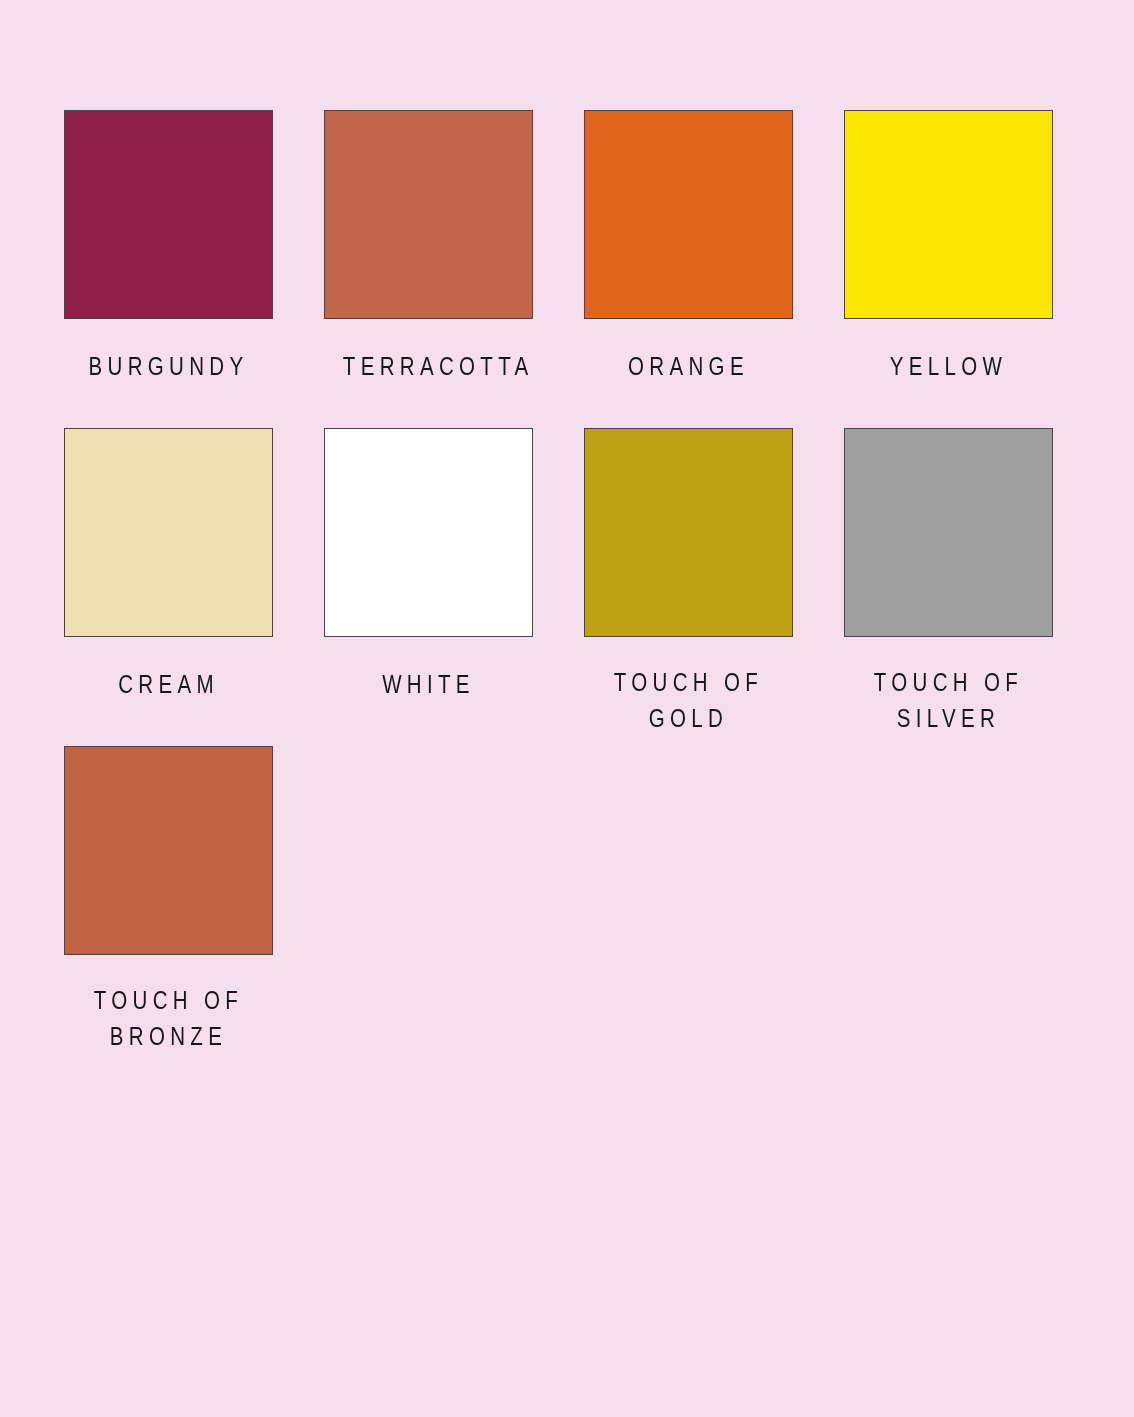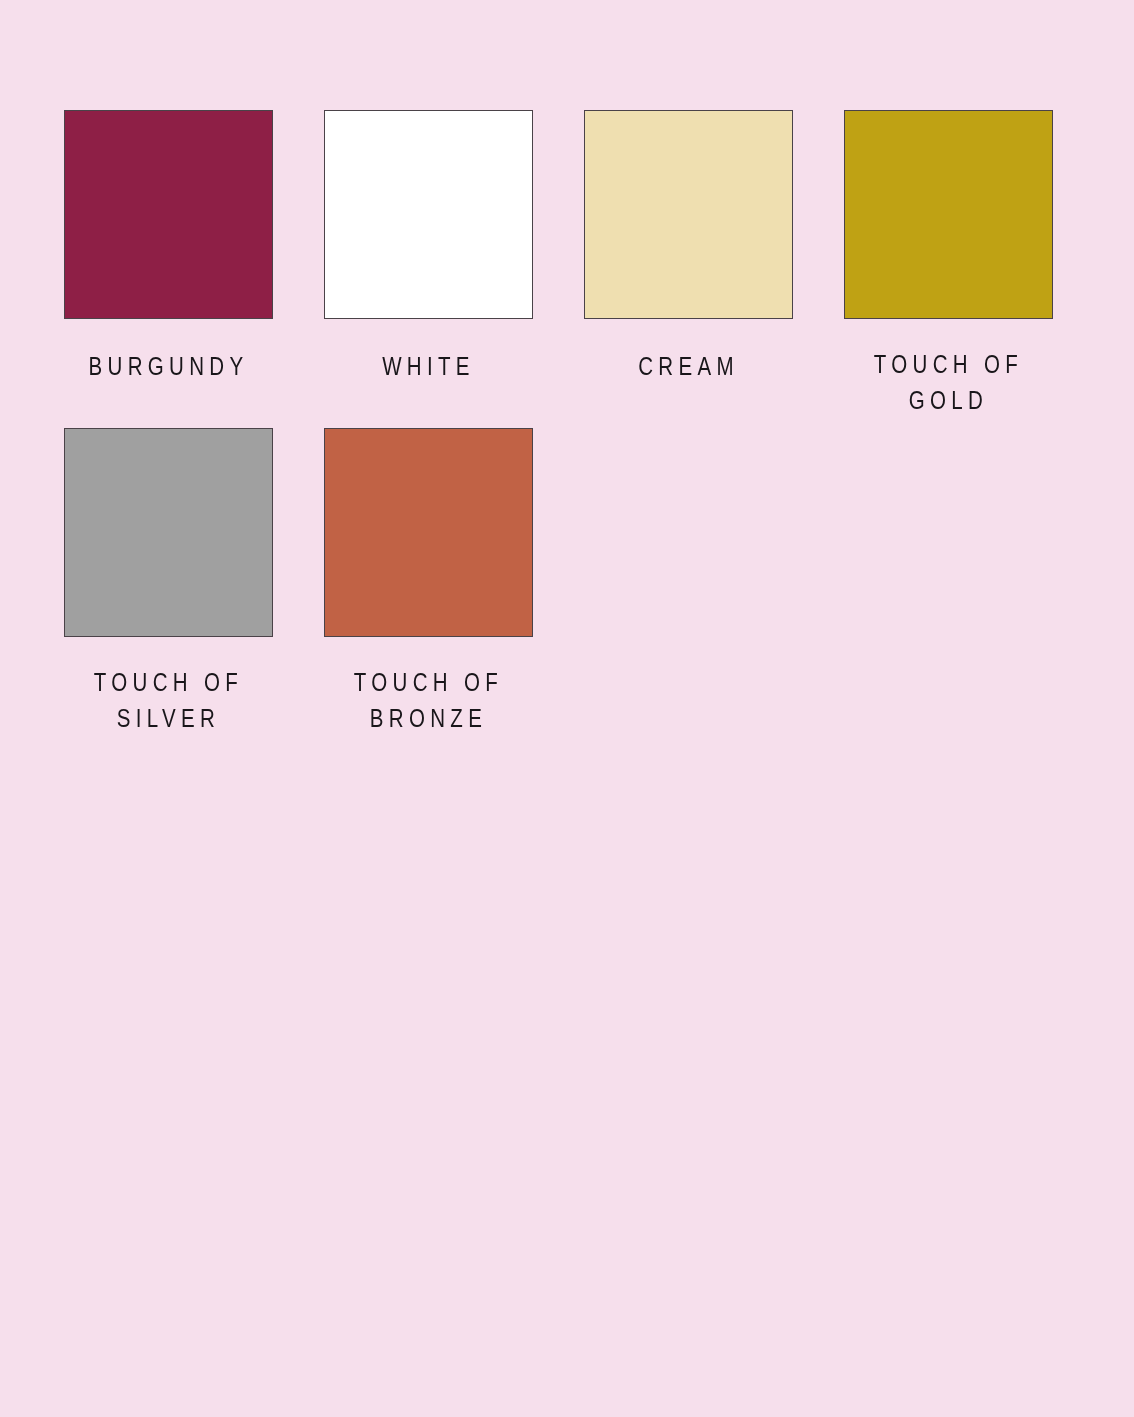--- a/index.html
+++ b/index.html
@@ -76,26 +76,38 @@
 </head>
 <body>
 
 <div id="palette-board">
   <div class="swatch-grid">
       <div class="swatch-cell">
         <div class="swatch-chip" title="BURGUNDY" style="background-color: rgb(142, 31, 70); border-color: rgb(74, 66, 72);"></div>
         <div class="swatch-label">BURGUNDY</div>
       </div>
       <div class="swatch-cell">
-        <div class="swatch-chip" title="WHITE" style="background-color: rgb(255, 255, 255); border-color: rgb(74, 66, 72);"></div>
-        <div class="swatch-label">WHITE</div>
+        <div class="swatch-chip" title="TERRACOTTA" style="background-color: rgb(193, 101, 75); border-color: rgb(74, 66, 72);"></div>
+        <div class="swatch-label">TERRACOTTA</div>
+      </div>
+      <div class="swatch-cell">
+        <div class="swatch-chip" title="ORANGE" style="background-color: rgb(226, 99, 28); border-color: rgb(74, 66, 72);"></div>
+        <div class="swatch-label">ORANGE</div>
+      </div>
+      <div class="swatch-cell">
+        <div class="swatch-chip" title="YELLOW" style="background-color: rgb(250, 230, 0); border-color: rgb(74, 66, 72);"></div>
+        <div class="swatch-label">YELLOW</div>
       </div>
       <div class="swatch-cell">
         <div class="swatch-chip" title="CREAM" style="background-color: rgb(239, 223, 176); border-color: rgb(74, 66, 72);"></div>
         <div class="swatch-label">CREAM</div>
+      </div>
+      <div class="swatch-cell">
+        <div class="swatch-chip" title="WHITE" style="background-color: rgb(255, 255, 255); border-color: rgb(74, 66, 72);"></div>
+        <div class="swatch-label">WHITE</div>
       </div>
       <div class="swatch-cell">
         <div class="swatch-chip" title="TOUCH OF GOLD" style="background-color: rgb(191, 162, 20); border-color: rgb(74, 66, 72);"></div>
         <div class="swatch-label two-line"><div>TOUCH OF</div><div>GOLD</div></div>
       </div>
       <div class="swatch-cell">
         <div class="swatch-chip" title="TOUCH OF SILVER" style="background-color: rgb(160, 160, 160); border-color: rgb(74, 66, 72);"></div>
         <div class="swatch-label two-line"><div>TOUCH OF</div><div>SILVER</div></div>
       </div>
       <div class="swatch-cell">

